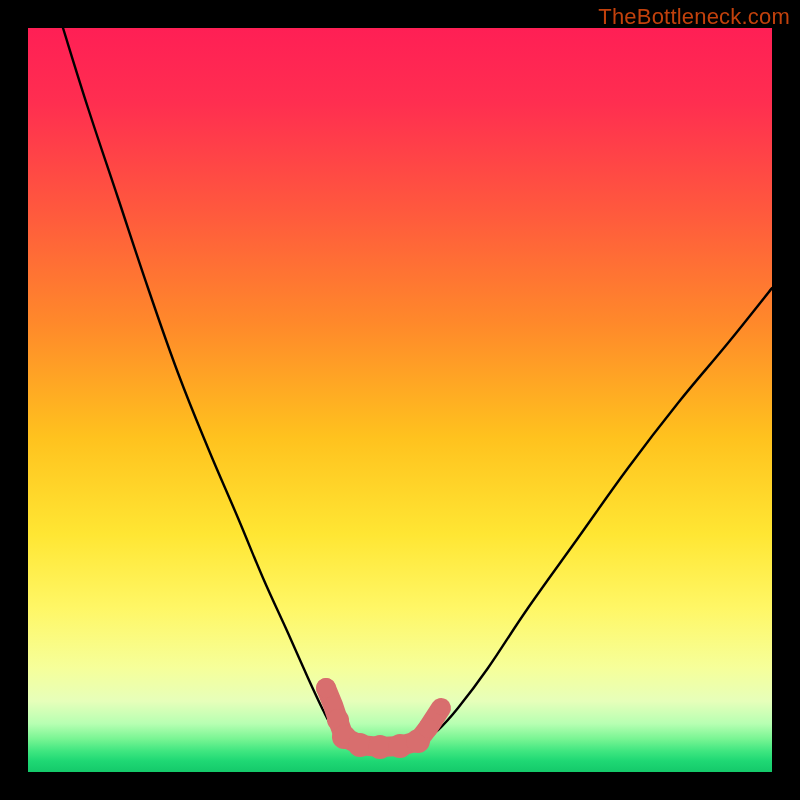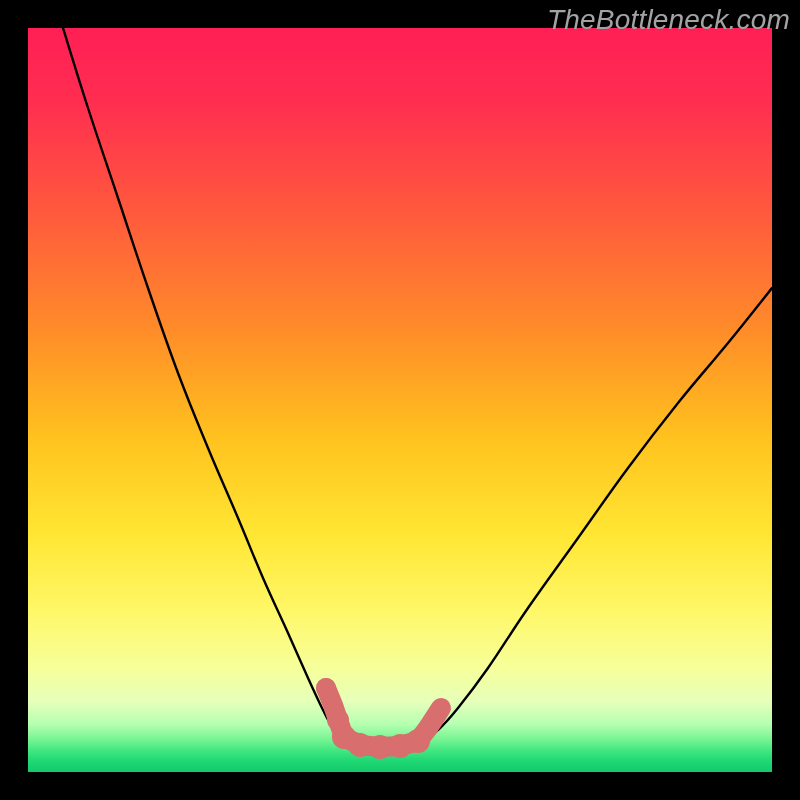--- a/index.html
+++ b/index.html
@@ -23,26 +23,25 @@
     position: absolute;
     left: 0;
     top: 0;
     width: 100%;
     height: 100%;
   }
   .watermark {
     position: absolute;
     top: 4px;
     right: 10px;
-    color: #a3a3a3;
-    font-size: 28px;
+    color: #c2410c;
+    font-size: 22px;
     font-weight: 500;
     letter-spacing: 0.2px;
     user-select: none;
-    font-style: italic;
   }
   svg.curves {
     position: absolute;
     left: 0;
     top: 0;
     width: 100%;
     height: 100%;
   }
 </style>
 </head>

